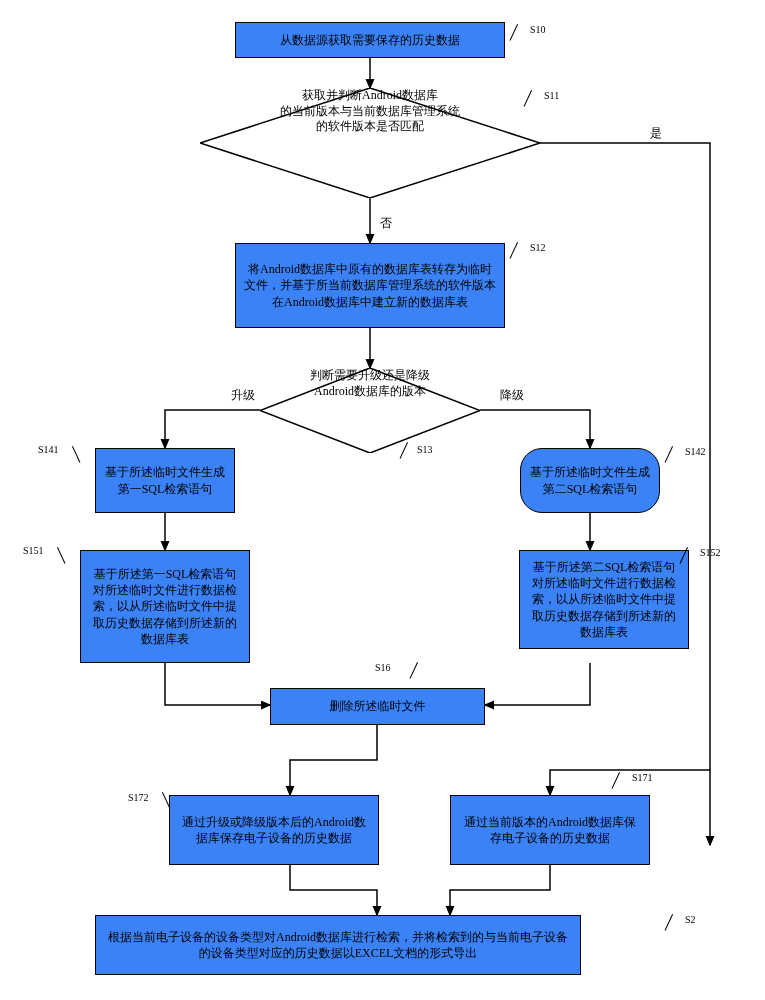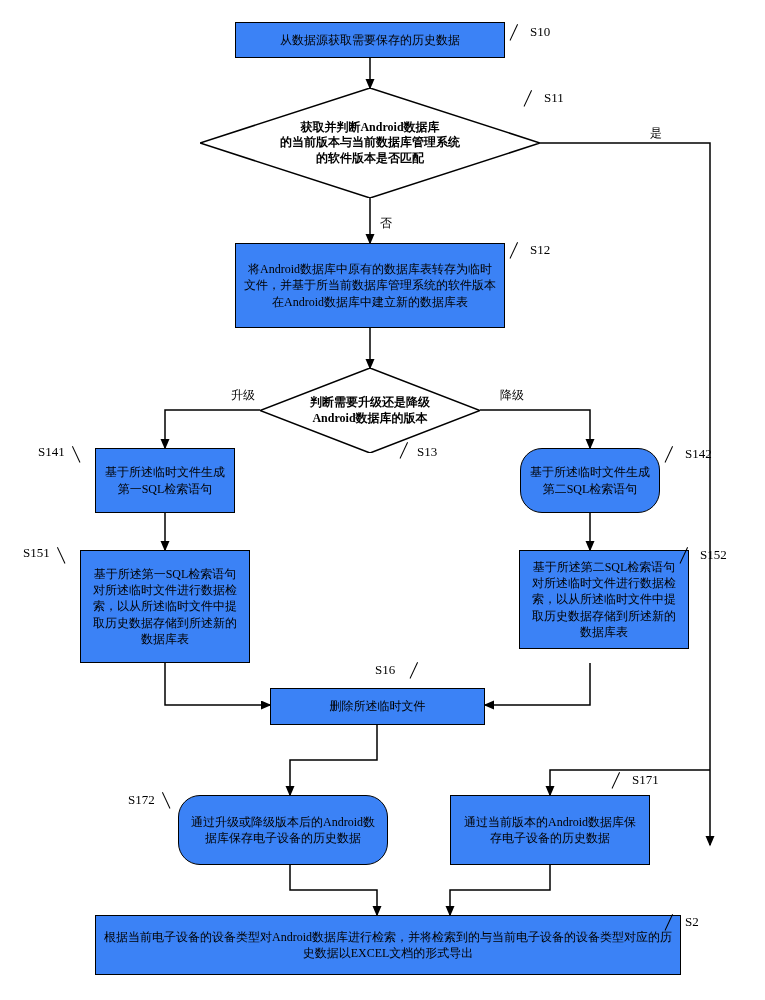--- a/index.html
+++ b/index.html
@@ -23,39 +23,38 @@
     padding: 4px 8px;
     text-align: center;
     display: flex;
     align-items: center;
     justify-content: center;
     line-height: 1.35;
   }
   .diamond {
     position: absolute;
     display: flex;
-    align-items: center;
+    align-items: flex-start;
     justify-content: center;
-    font-weight: bold;
   }
   .diamond svg { position: absolute; top:0; left:0; width:100%; height:100%; }
   .diamond .dtext {
     position: relative;
     text-align: center;
     line-height: 1.3;
     padding: 0 30px;
   }
   .label {
     position: absolute;
     font-size: 12px;
     white-space: nowrap;
   }
   .stepmark {
     position: absolute;
-    font-size: 13px;
+    font-size: 10px;
   }
   .tick {
     position: absolute;
     width: 18px;
     height: 0;
     border-top: 1.5px solid #000;
     transform: rotate(-65deg);
     transform-origin: left center;
   }
   svg.wires { position:absolute; top:0; left:0; width:745px; height:980px; pointer-events:none; }
@@ -163,31 +162,31 @@
   </div>
   <div class="tick" style="left:670px; top:553px;"></div>
   <div class="stepmark" style="left:690px; top:537px;">S152</div>
 
   <div class="box" style="left:260px; top:678px; width:215px; height:37px;">
     <span>删除所述临时文件</span>
   </div>
   <div class="tick" style="left:400px; top:668px;"></div>
   <div class="stepmark" style="left:365px; top:652px;">S16</div>
 
-  <div class="box" style="left:168px; top:785px; width:210px; height:70px;border-radius:22px;">
+  <div class="box" style="left:159px; top:785px; width:210px; height:70px;">
     <span>通过升级或降级版本后的Android数据库保存电子设备的历史数据</span>
   </div>
   <div class="tick" style="left:160px; top:798px; transform:rotate(-115deg);"></div>
   <div class="stepmark" style="left:118px; top:782px;">S172</div>
 
   <div class="box" style="left:440px; top:785px; width:200px; height:70px;">
     <span>通过当前版本的Android数据库保存电子设备的历史数据</span>
   </div>
   <div class="tick" style="left:602px; top:778px;"></div>
   <div class="stepmark" style="left:622px; top:762px;">S171</div>
 
-  <div class="box" style="left:85px; top:905px; width:586px; height:60px;">
+  <div class="box" style="left:85px; top:905px; width:486px; height:60px;">
     <span>根据当前电子设备的设备类型对Android数据库进行检索，并将检索到的与当前电子设备的设备类型对应的历史数据以EXCEL文档的形式导出</span>
   </div>
   <div class="tick" style="left:655px; top:920px;"></div>
   <div class="stepmark" style="left:675px; top:904px;">S2</div>
 
 </div>
 
 </body></html>

